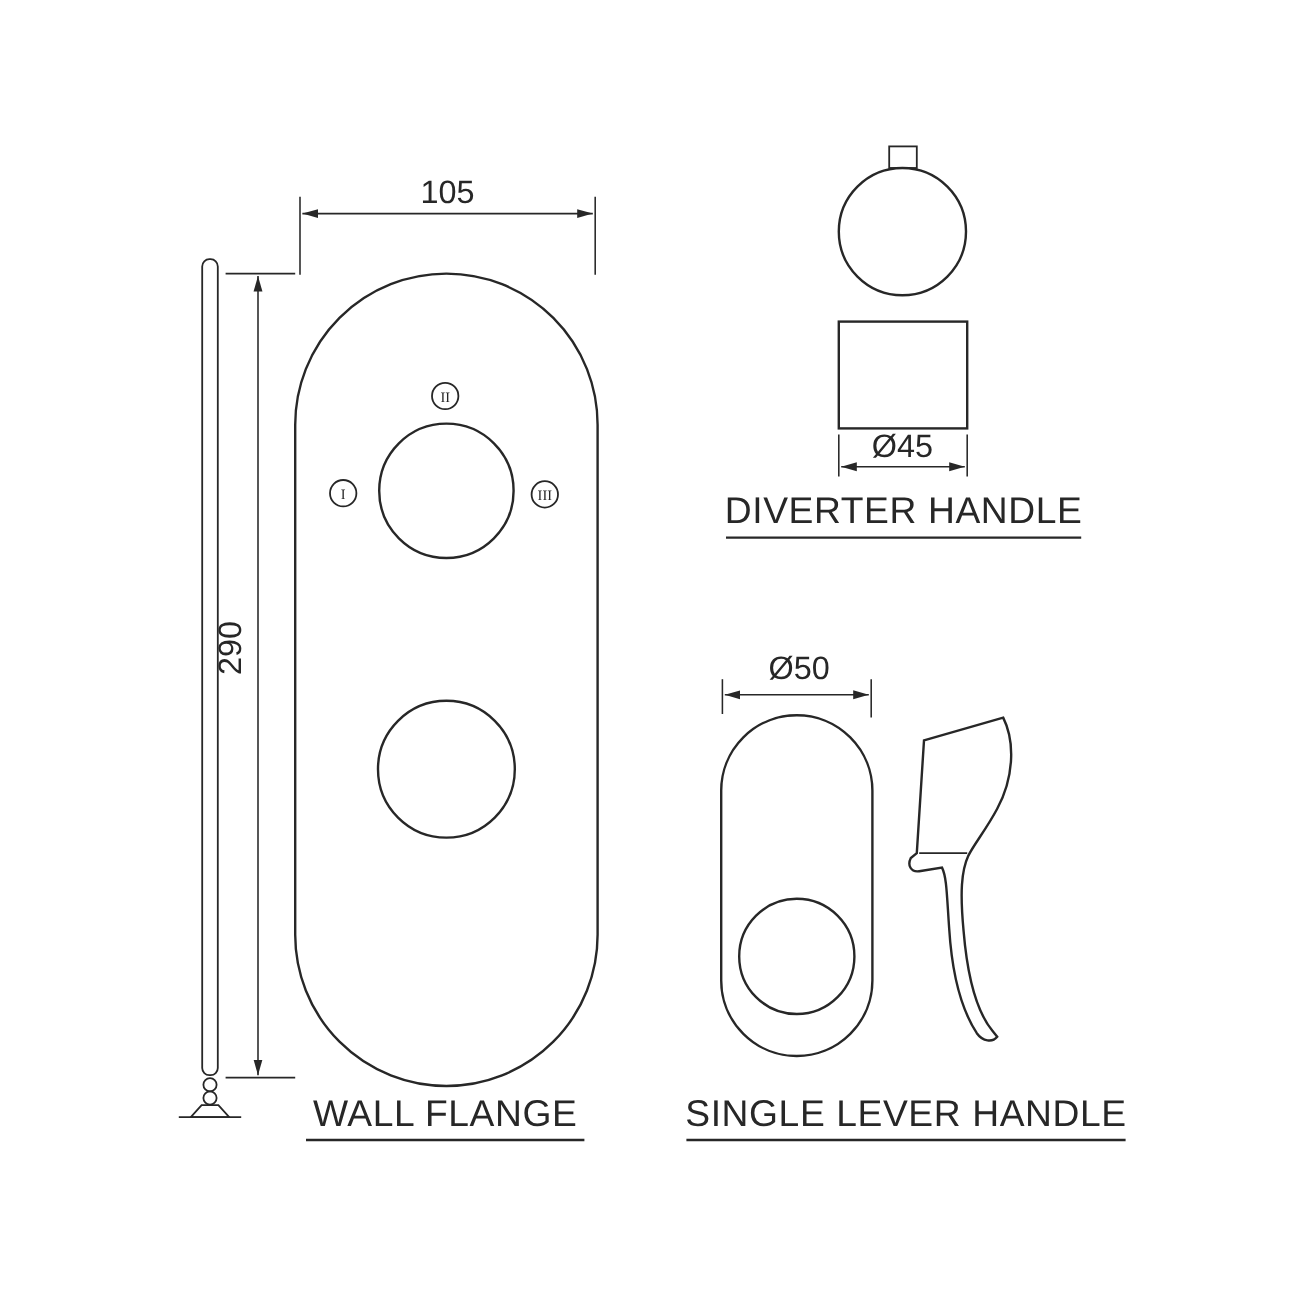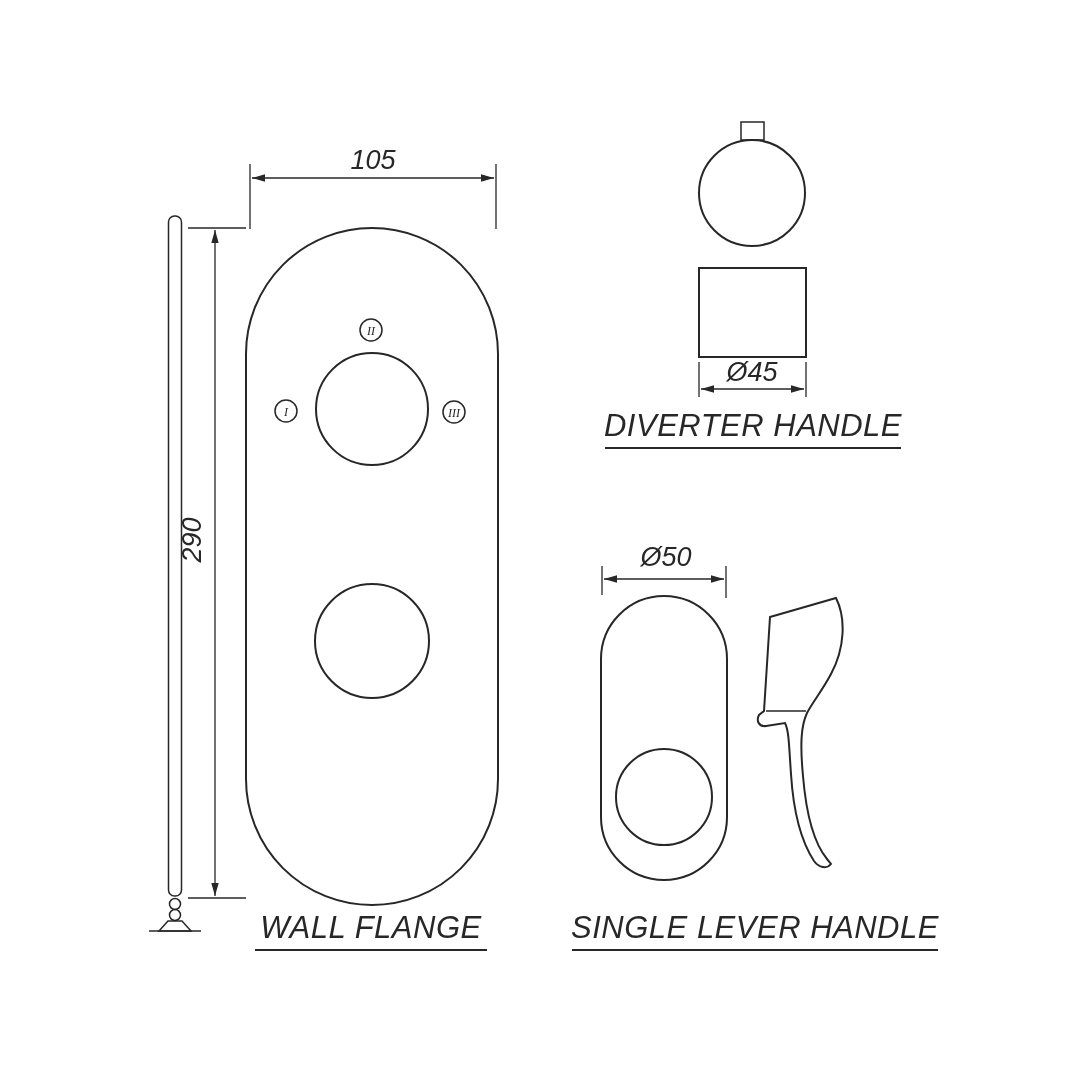--- a/index.html
+++ b/index.html
@@ -1,16 +1,16 @@
 <!DOCTYPE html>
 <html style="--line: #272727; --bg: #ffffff;"><head>
 <meta charset="utf-8">
 <style>
   html,body{margin:0;padding:0;background:#fff;}
-  .canvas{width:1080px;height:1080px;background:var(--bg,#ffffff);position:relative;overflow:hidden;font-style:italic;}
+  .canvas{width:1080px;height:1080px;background:var(--bg,#ffffff);position:relative;overflow:hidden;}
   svg{display:block;}
   .shape{fill:none;stroke:var(--line,#272727);stroke-width:2;}
   .thin{stroke-width:1.5;}
   .dim{fill:none;stroke:var(--line,#272727);stroke-width:1.3;}
   .underline{stroke:var(--line,#272727);stroke-width:2;}
   text{font-family:"Liberation Sans",sans-serif;fill:var(--line,#272727);}
   .dim-text{font-size:27px;}
   .label{font-size:31px;letter-spacing:.5px;}
   .port-text{font-size:12px;font-family:"Liberation Serif",serif;}
 </style>

